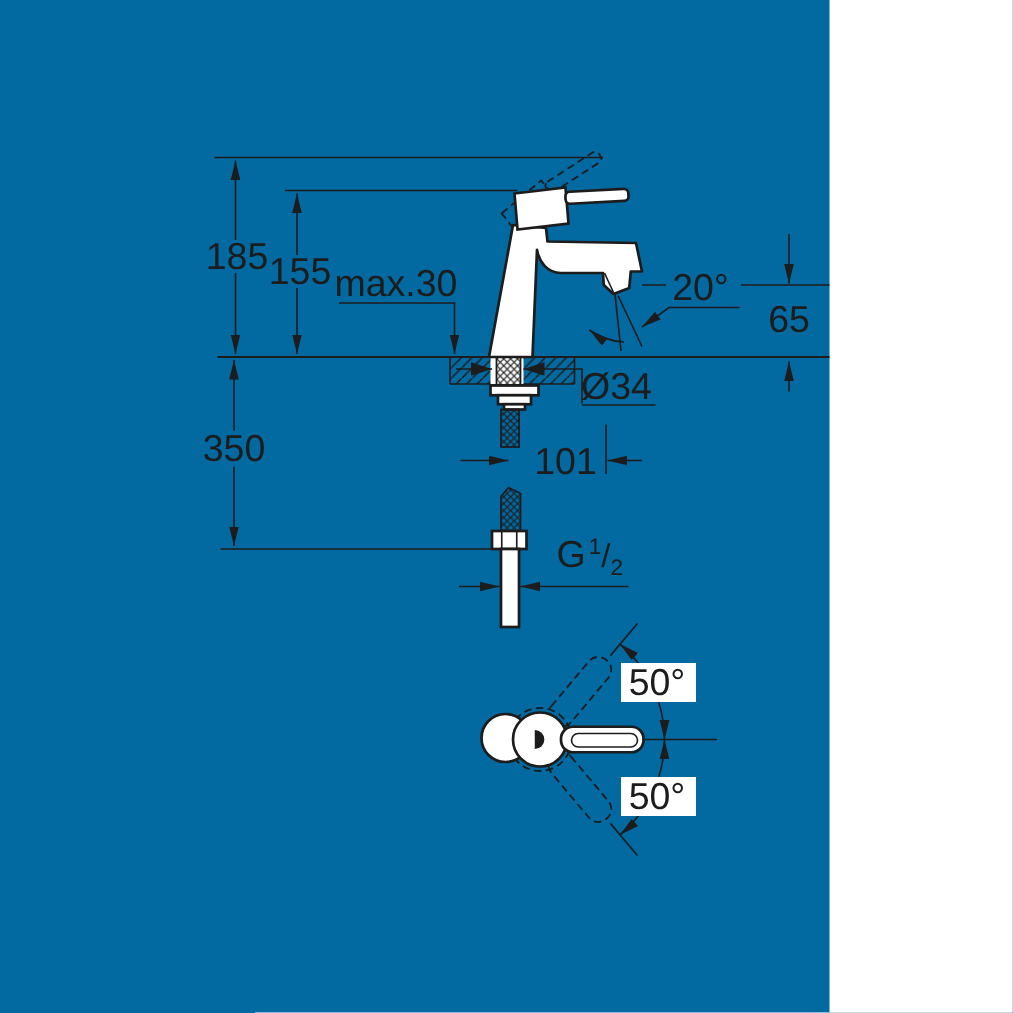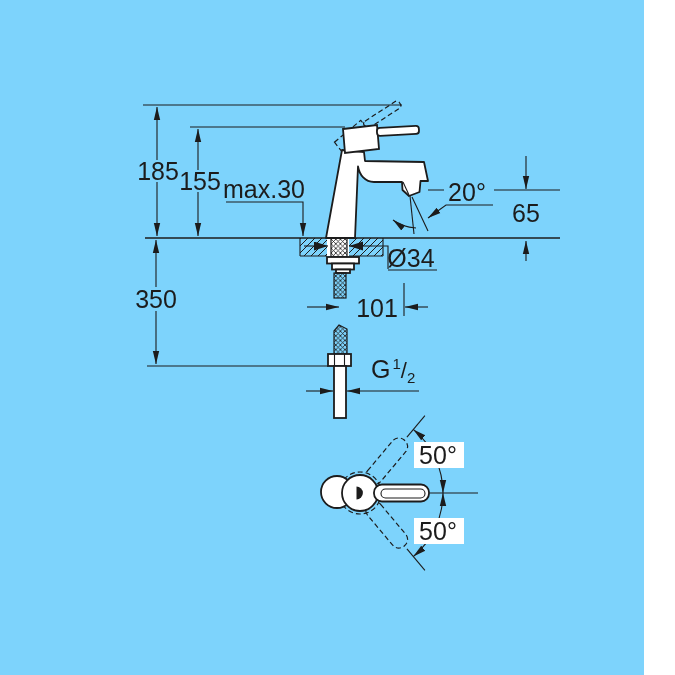--- a/index.html
+++ b/index.html
@@ -1,16 +1,16 @@
 <!DOCTYPE html>
 <html><head>
 <meta charset="utf-8">
 <style>
   html,body{margin:0;padding:0;background:#ffffff;}
-  .stage{position:relative;width:644px;height:675px;background:#7dd3fc;overflow:hidden;
+  .stage{position:relative;width:553px;height:675px;background:#0369a1;overflow:hidden;
          font-family:"Liberation Sans", sans-serif;}
   svg{position:absolute;left:0;top:0;}
   svg text{font-family:"Liberation Sans", sans-serif;fill:#1c1c1c;font-size:25px;}
   .thin{stroke:#1c1c1c;stroke-width:1.1;fill:none;}
   .med{stroke:#1c1c1c;stroke-width:1.3;fill:none;}
   .bold{stroke:#1c1c1c;stroke-width:1.8;fill:#ffffff;}
   .dashed{stroke:#1c1c1c;stroke-width:1.2;fill:none;stroke-dasharray:5 3;}
   .white{fill:#ffffff;stroke:none;}
 </style>
 </head>

